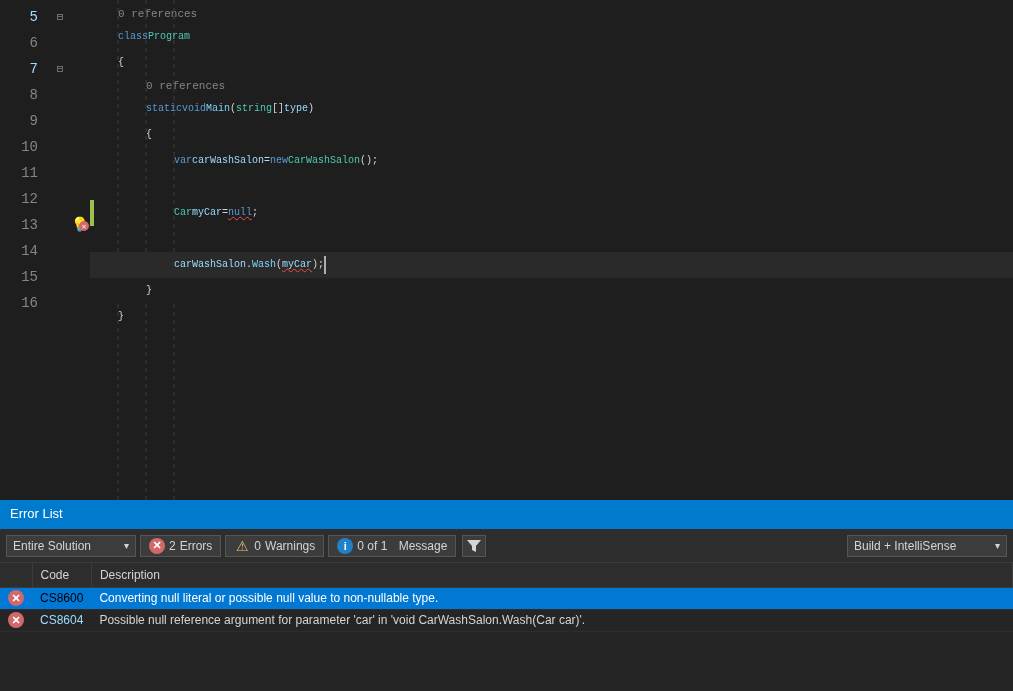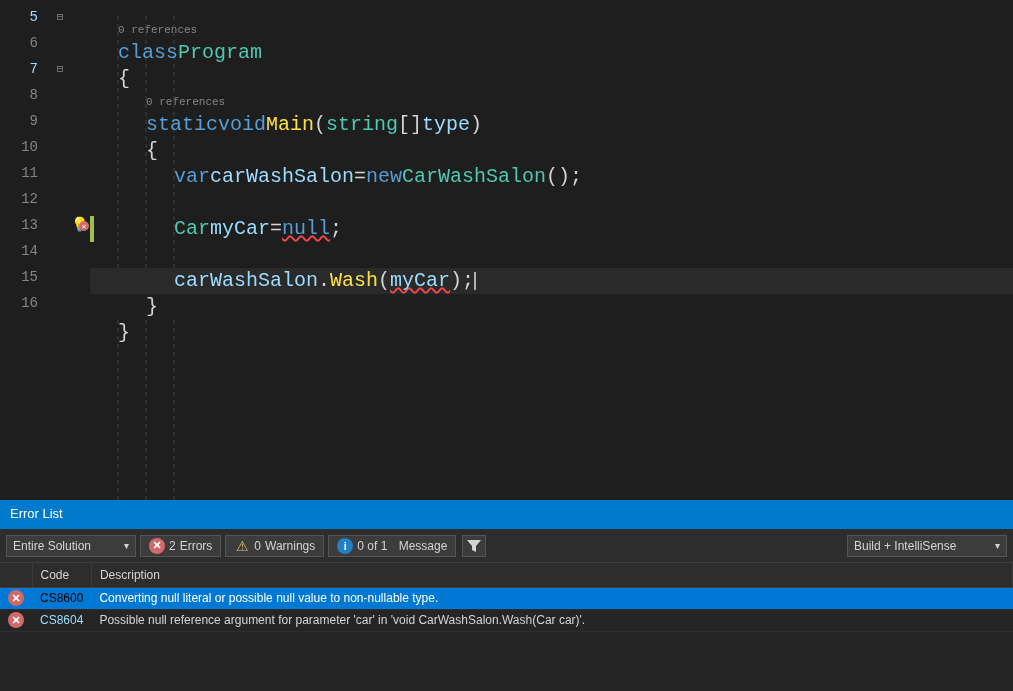--- a/index.html
+++ b/index.html
@@ -54,35 +54,35 @@
 
     .code-content {
       flex: 1;
       padding-top: 4px;
       overflow: hidden;
     }
 
     .code-line {
       height: 26px;
       line-height: 26px;
-      font-size: 20px;
+      font-size: 10px;
       white-space: nowrap;
       display: flex;
       align-items: center;
       position: relative;
     }
 
     
     .kw { color: #569cd6; }
     .kw-void { color: #569cd6; }
     .type { color: #4ec9b0; }
     .var-name { color: #9cdcfe; }
     .punct { color: #d4d4d4; }
     .null-kw { color: #569cd6; }
-    .method { color: #fde047; }
+    .method { color: #7dd3fc; }
     .param { color: #9cdcfe; }
 
     
     .squiggly {
       text-decoration: underline wavy #f44747;
       text-decoration-skip-ink: none;
     }
 
     
     .cursor {
@@ -309,21 +309,21 @@
     <span class="gi-block" style="position:relative;">
 
       <span style="position:absolute;top:4px;left:1px;font-size:14px;">💡</span>
       <span style="position:absolute;top:9px;left:9px;width:10px;height:10px;background:#d16969;border-radius:50%;display:flex;align-items:center;justify-content:center;color:white;font-size:8px;font-weight:bold;">✕</span>
     </span>
     <span class="gi-block"></span>
     <span class="gi-block"></span>
     <span class="gi-block"></span>
   </div>
 
-  <div class="code-content" style="position:relative;margin-top:16px;">
+  <div class="code-content" style="position:relative;">
 
     <svg class="dashed-lines" style="position:absolute;top:0;left:0;width:100%;height:500px;pointer-events:none;">
 
       <line x1="28" y1="0" x2="28" y2="500" stroke="#404040" stroke-width="1" stroke-dasharray="4,4"></line>
 
       <line x1="56" y1="0" x2="56" y2="500" stroke="#404040" stroke-width="1" stroke-dasharray="4,4"></line>
 
       <line x1="84" y1="0" x2="84" y2="500" stroke="#404040" stroke-width="1" stroke-dasharray="4,4"></line>
     </svg>
 

